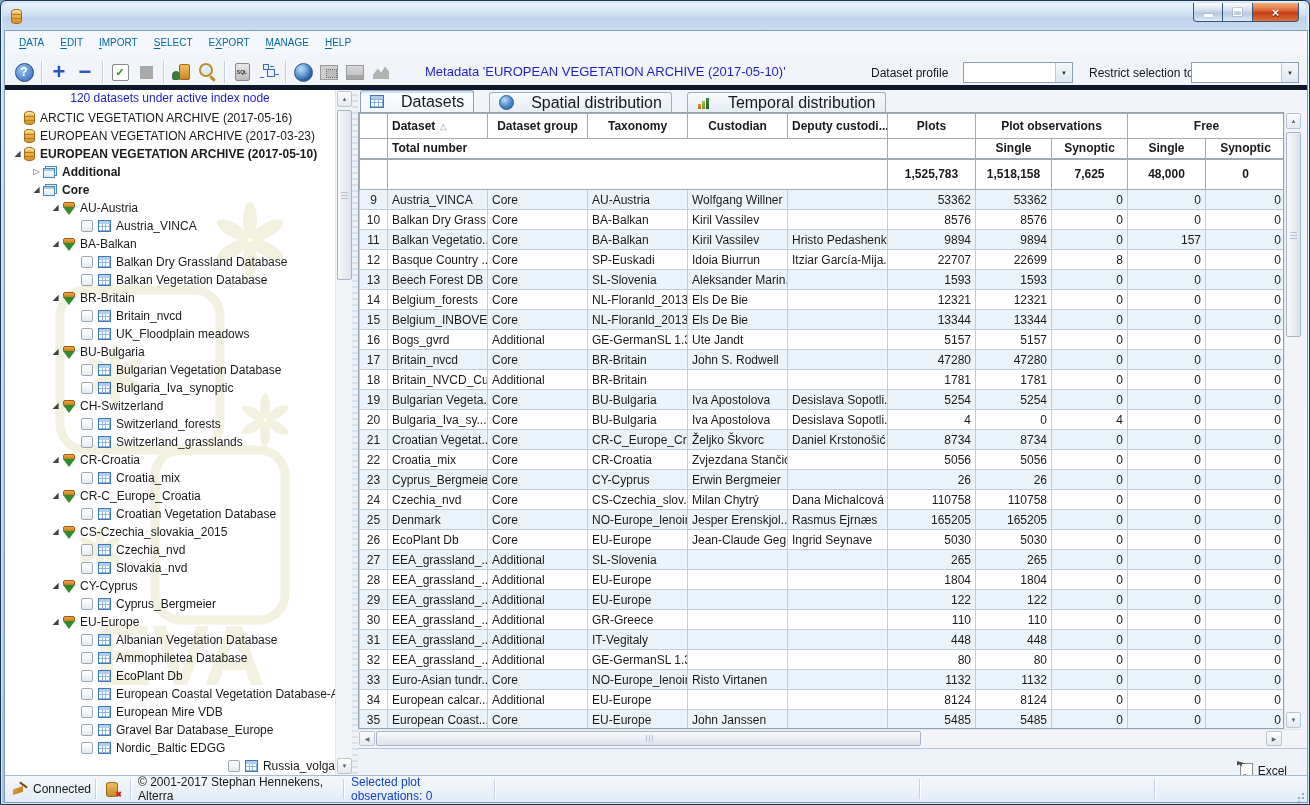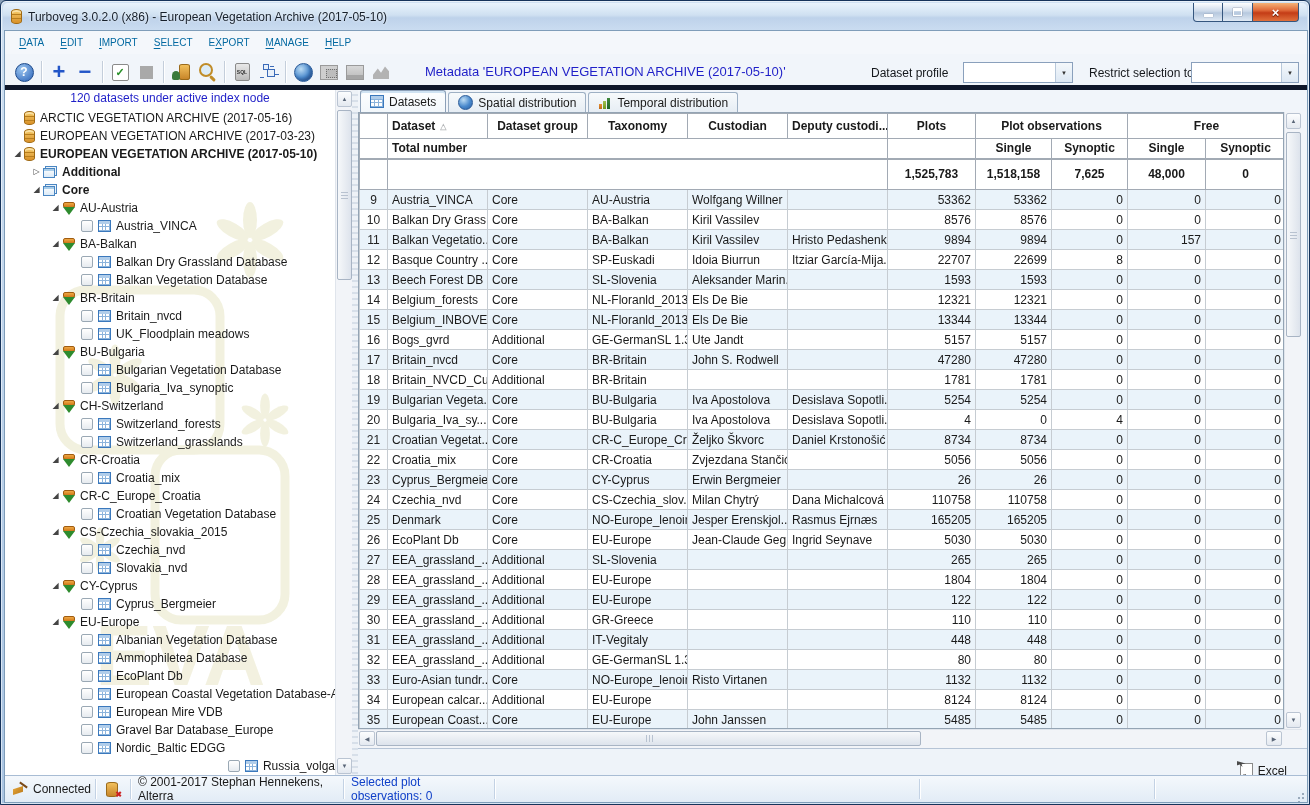--- a/index.html
+++ b/index.html
@@ -138,23 +138,23 @@
   .sb-thumb { position:absolute; left:1px; width:15px; border:1px solid #a8b4c4; border-radius:2px;
     background:linear-gradient(to right,#f6f8fa,#dde3ec); }
   .sb-thumb::after { content:""; position:absolute; left:3px; right:3px; top:50%; height:1px;
     background:#b8c2d0; box-shadow:0 -3px 0 #b8c2d0, 0 3px 0 #b8c2d0; }
   .splitter { position:absolute; left:347px; top:0; width:6px; height:100%;
     background:repeating-linear-gradient(to bottom,#eef2f7 0 4px,#d7dfe9 4px 6px); }
 
   
   .main-panel { position:absolute; left:353px; top:0; right:0; height:100%; }
   .tabbar { position:absolute; left:2px; top:0; height:22px; display:flex; align-items:flex-end; }
-  .tab { display:flex; align-items:center; gap:5px; padding:0 9px; height:20px; margin-right:2px;
+  .tab { display:flex; align-items:center; gap:17px; padding:0 9px; height:20px; margin-right:15px;
     border:1px solid #9eb0c4; border-bottom:none; border-radius:3px 3px 0 0;
-    background:linear-gradient(#f7fafc,#e6edf4); font-size:12px; }
+    background:linear-gradient(#f7fafc,#e6edf4); font-size:16px; }
   .tab.active { height:22px; background:linear-gradient(#fdfeff,#f2f7fb);
     border-color:#8ca0b8; box-shadow:inset 0 2px 0 #cfe2f2; }
   .tabicon { display:inline-block; position:relative; }
   .tab-table-icon { width:14px; height:13px; border:1px solid #3a78bc; background:#fff; }
   .tab-table-icon::before { content:""; position:absolute; inset:0;
     background:repeating-linear-gradient(to right,transparent 0 3px,#8cb4dc 3px 4px),
                repeating-linear-gradient(to bottom,transparent 0 2.5px,#8cb4dc 2.5px 3.5px); }
   .tab-table-icon::after { content:""; position:absolute; left:0; right:0; top:0; height:3px; background:#b0cdea; }
   .tab-globe-icon { width:15px; height:15px; border-radius:50%;
     background:radial-gradient(circle at 35% 30%,#bcdcf4 0%,#4888cc 55%,#2a5ea0 100%); border:1px solid #2a5a98; }
@@ -225,21 +225,20 @@
   .resize-grip { position:absolute; right:3px; bottom:3px; width:10px; height:10px; }
   .resize-grip::before { content:""; position:absolute; right:0; bottom:0; width:2px; height:2px;
     background:#9ab; box-shadow:-4px 4px 0 #9ab, 0 -4px 0 #9ab, -4px 0 0 #9ab, 0 0 0 #9ab, -8px 8px 0 transparent; }
 </style>
 </head>
 <body>
 
 <div class="window">
   <div class="titlebar">
     <span class="app-icon"></span>
-    <span class="title-text">Turboveg 3.0.2.0 (x86) - European Vegetation Archive (2017-05-10)</span>
     <div class="win-buttons">
       <div class="win-btn first">
           <span class="glyph-min"></span>
         </div>
       <div class="win-btn">
           <span class="glyph-max"></span>
         </div>
       <div class="win-btn close">
           <span class="glyph-close">×</span>
         </div>

